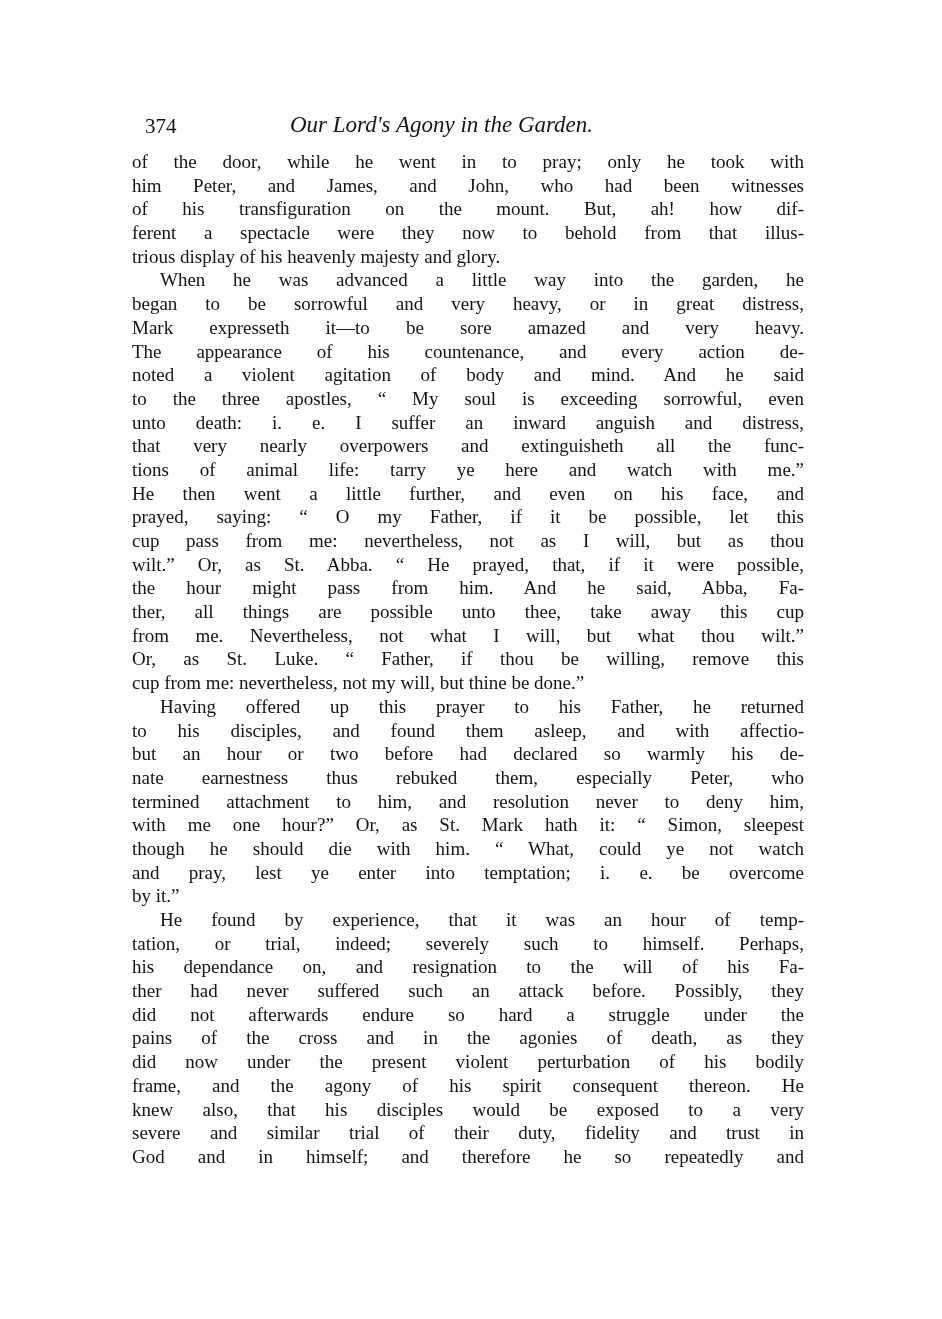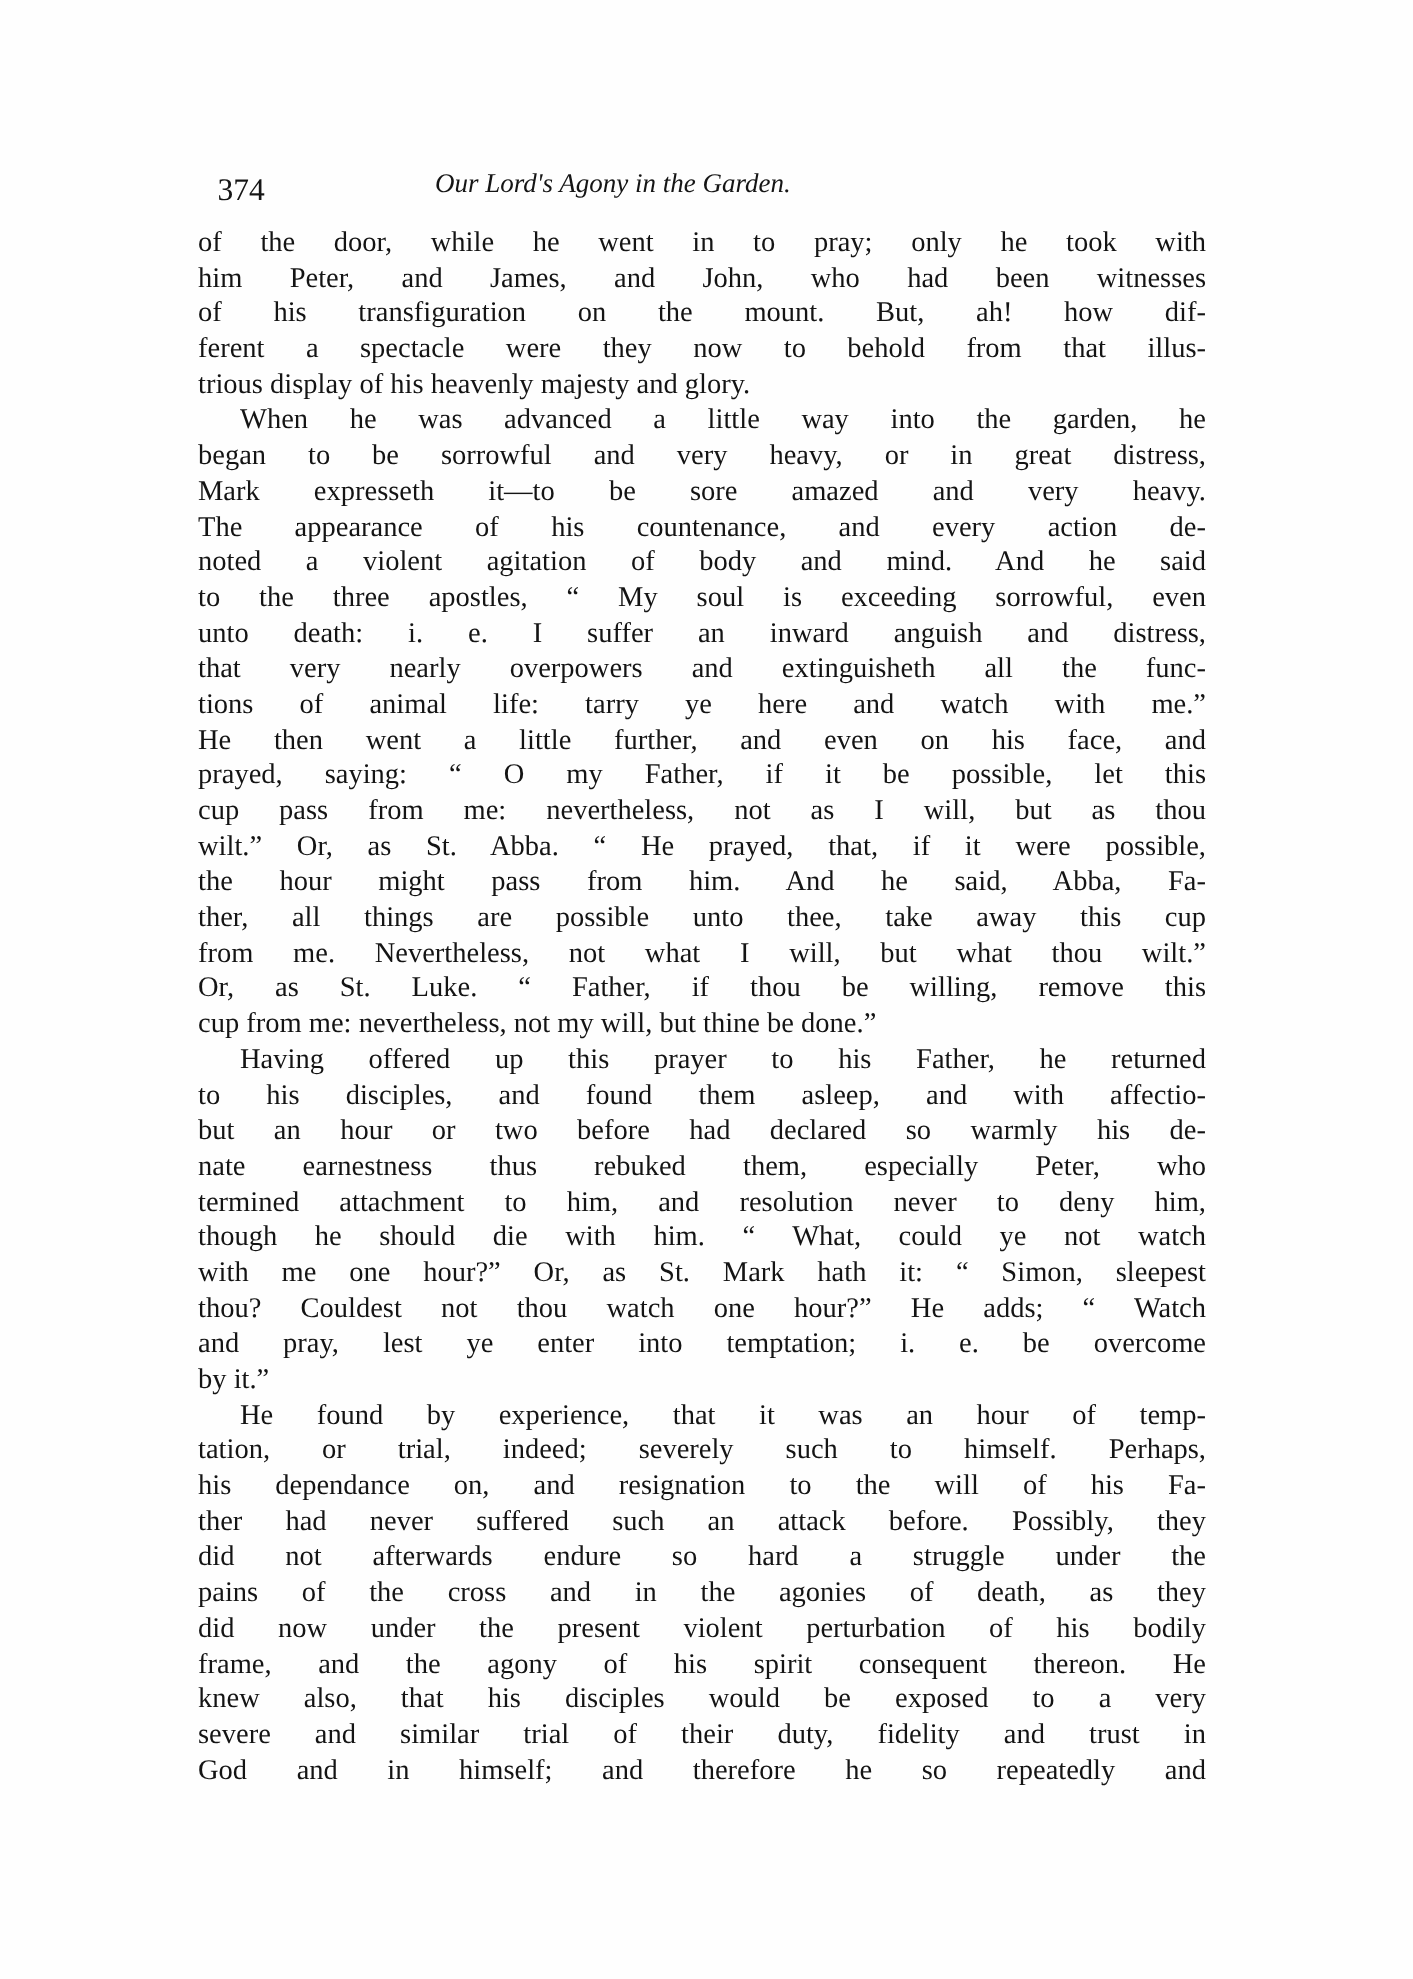--- a/index.html
+++ b/index.html
@@ -1,20 +1,20 @@
 <!DOCTYPE html>
 <html><head>
   <meta charset="utf-8">
   <style>
     html, body { margin: 0; padding: 0; background: #ffffff; }
     body { width: 942px; height: 1319px; position: relative; overflow: hidden; }
     .page { position: absolute; left: 0; top: 0; width: 942px; height: 1319px; background: #fefefe; }
     .header { position: absolute; left: 145px; top: 110px; width: 672px; height: 30px; font-family: "Liberation Serif", "DejaVu Serif", serif; color: #151515; }
     .page-number { position: absolute; left: 0; top: 4px; font-size: 21px; }
-    .running-title { position: absolute; left: 145px; top: 2px; font-size: 18px; font-style: italic; }
+    .running-title { position: absolute; left: 145px; top: 2px; font-size: 23px; font-style: italic; }
     .body { position: absolute; left: 132px; top: 150px; width: 672px; font-family: "Liberation Serif", "DejaVu Serif", serif; font-size: 19px; line-height: 23.7px; color: #141414; }
     .line { display: block; white-space: nowrap; text-align: justify; text-align-last: justify; height: 23.7px; }
     .line.last { text-align-last: left; }
     .line.indent { padding-left: 28px; }
   </style>
 </head>
 <body>
 
 <div class="page">
   <div class="header">
@@ -43,23 +43,22 @@
       <span class="line">the hour might pass from him. And he said, Abba, Fa-</span>
       <span class="line">ther, all things are possible unto thee, take away this cup</span>
       <span class="line">from me. Nevertheless, not what I will, but what thou wilt.”</span>
       <span class="line">Or, as St. Luke. “ Father, if thou be willing, remove this</span>
       <span class="line last">cup from me: nevertheless, not my will, but thine be done.”</span>
       <span class="line indent">Having offered up this prayer to his Father, he returned</span>
       <span class="line">to his disciples, and found them asleep, and with affectio-</span>
       <span class="line">but an hour or two before had declared so warmly his de-</span>
       <span class="line">nate earnestness thus rebuked them, especially Peter, who</span>
       <span class="line">termined attachment to him, and resolution never to deny him,</span>
+      <span class="line">with me one hour?” Or, as St. Mark hath it: “ Simon, sleepest</span>
       <span class="line">though he should die with him. “ What, could ye not watch</span>
-      <span class="line">with me one hour?” Or, as St. Mark hath it: “ Simon, sleepest</span>
-      <span class="line">thou? Couldest not thou watch one hour?” He adds; “ Watch</span>
       <span class="line">and pray, lest ye enter into temptation; i. e. be overcome</span>
       <span class="line last">by it.”</span>
       <span class="line indent">He found by experience, that it was an hour of temp-</span>
       <span class="line">tation, or trial, indeed; severely such to himself. Perhaps,</span>
       <span class="line">his dependance on, and resignation to the will of his Fa-</span>
       <span class="line">ther had never suffered such an attack before. Possibly, they</span>
       <span class="line">did not afterwards endure so hard a struggle under the</span>
       <span class="line">pains of the cross and in the agonies of death, as they</span>
       <span class="line">did now under the present violent perturbation of his bodily</span>
       <span class="line">frame, and the agony of his spirit consequent thereon. He</span>

